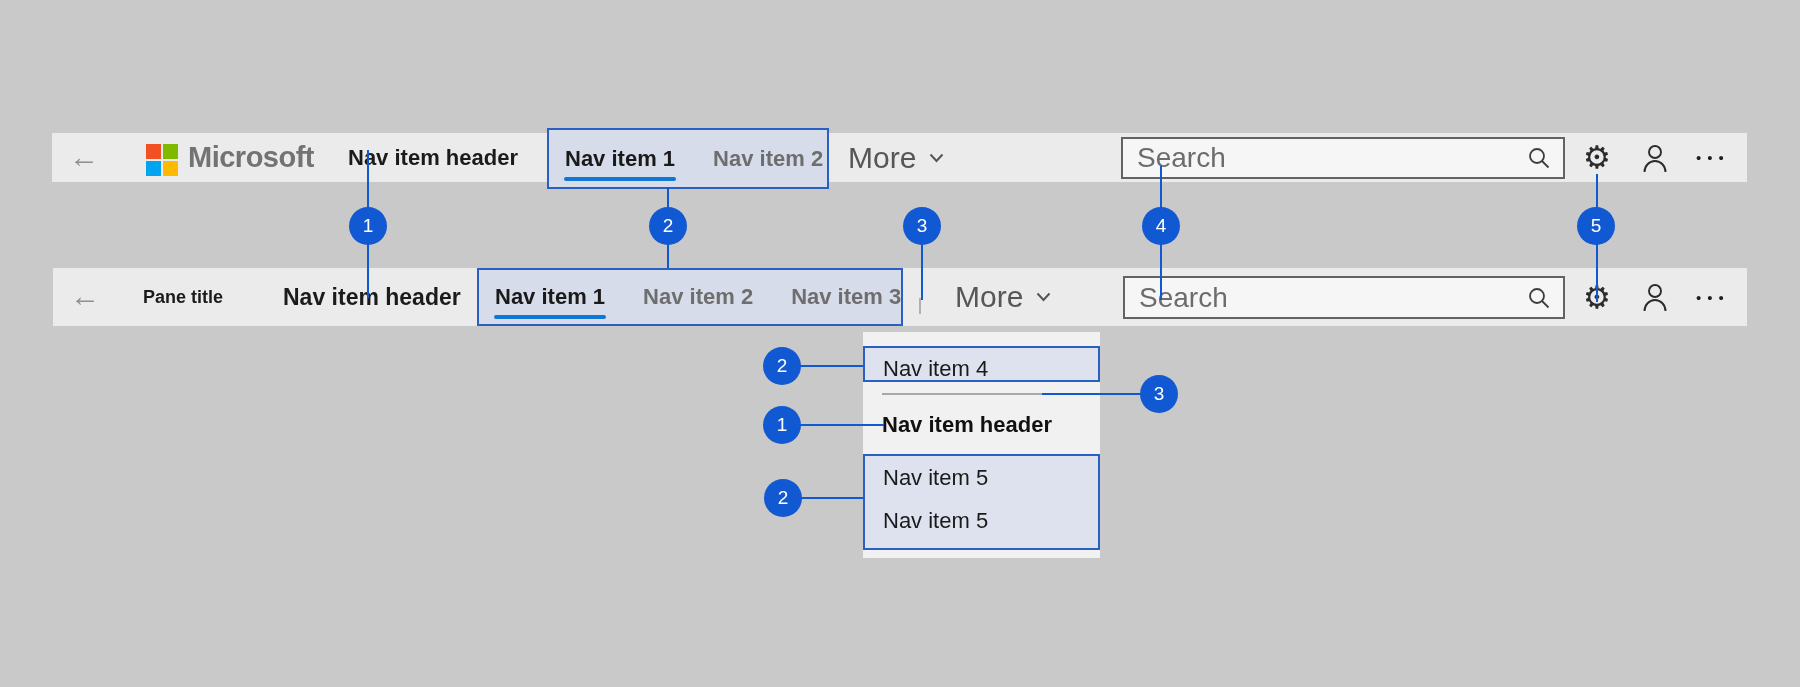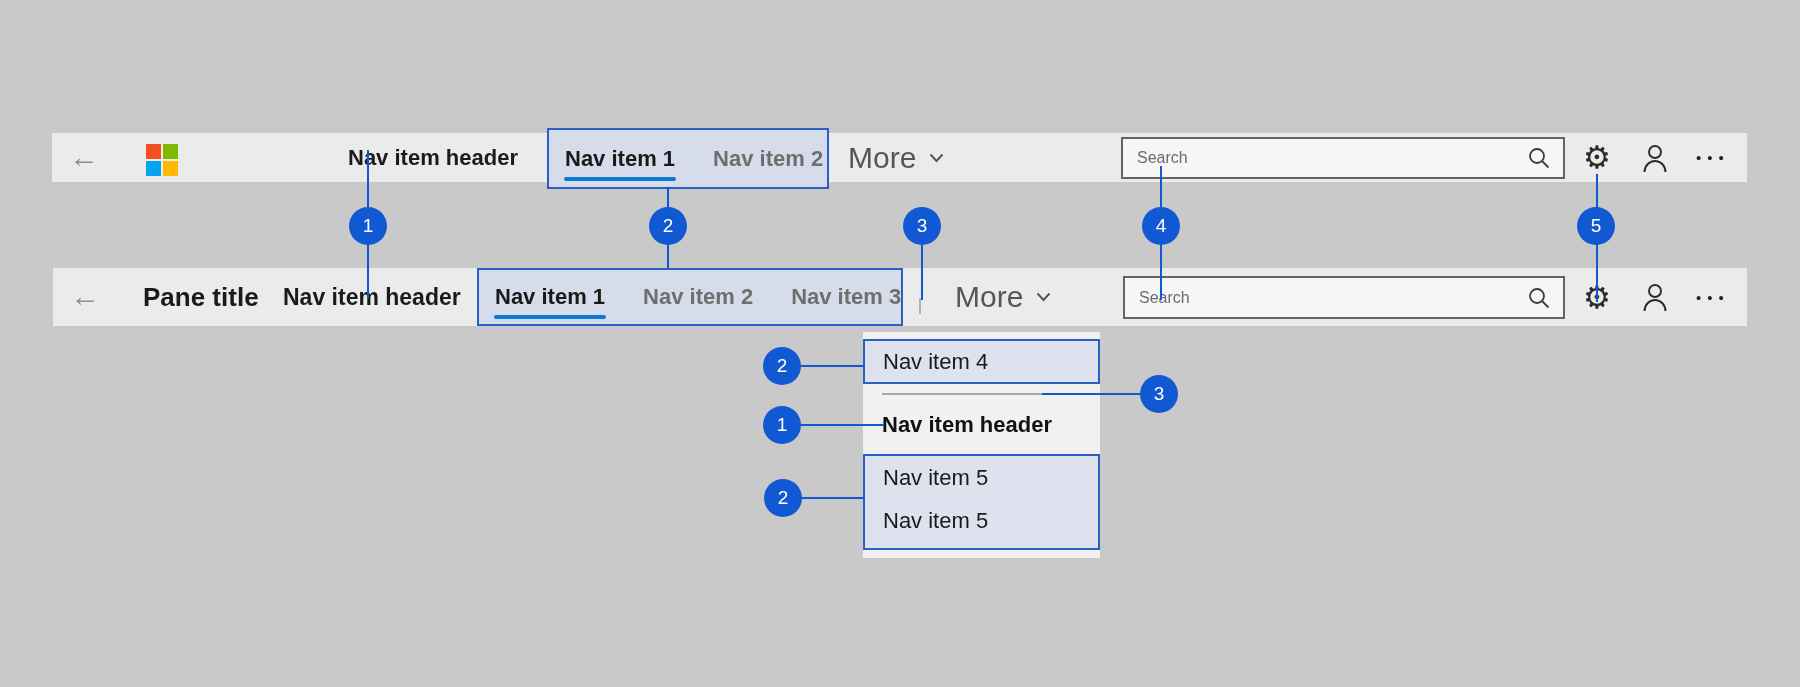--- a/index.html
+++ b/index.html
@@ -19,21 +19,21 @@
 
   
   .ms-logo { position:absolute; left:94px; top:11px; width:32px; height:32px;
              display:grid; grid-template-columns:15px 15px; grid-template-rows:15px 15px; gap:2px; }
   .ms-logo i { display:block; }
   .ms-wordmark { position:absolute; left:136px; top:0; line-height:49px; font-size:29px;
                  font-weight:600; color:#737373; letter-spacing:-0.5px; }
 
   .bar-header { position:absolute; top:0; color:#1b1b1b; font-weight:700; }
   #top-bar .bar-header { left:296px; line-height:49px; font-size:22px; }
-  #pane-title { position:absolute; left:90px; top:0; line-height:58px; font-size:26px; font-weight:700; color:#1b1b1b; }
+  #pane-title { position:absolute; left:90px; top:0; line-height:58px; font-size:18px; font-weight:700; color:#1b1b1b; }
   #pane-bar .bar-header { left:230px; line-height:58px; font-size:23px; }
 
   
   .nav-pill { position:absolute; border:2px solid #2a5fc4; background:#d7dcea;
               display:flex; align-items:center; padding-left:16px; gap:38px; }
   #pill-top { left:547px; top:128px; width:282px; height:61px; }
   #pill-pane { left:477px; top:268px; width:426px; height:58px; }
   .nav-item { position:relative; font-size:22px; color:#6e6e6e; white-space:nowrap; cursor:pointer;font-weight:bold; }
   .nav-item.selected { color:#1a1a1a; }
   .nav-item.selected .sel-underline { position:absolute; left:-1px; right:-1px; bottom:-9px;
@@ -44,38 +44,38 @@
   #top-bar .more-btn { left:796px; top:0; height:49px; }
   #pane-bar .more-btn { left:902px; top:0; height:58px; }
 
   .vdivider { position:absolute; left:866px; top:30px; width:2px; height:16px; background:#b0b0b0; }
 
   .search-box { position:absolute; border:2px solid #636363; background:#f6f6f6;
                 display:flex; align-items:center; }
   #top-bar .search-box { left:1069px; top:4px; width:444px; height:42px; }
   #pane-bar .search-box { left:1070px; top:8px; width:442px; height:43px; }
   .search-box input { flex:1; border:none; outline:none; background:transparent;
-                      font-family:inherit; font-size:16px; color:#444; padding-left:14px; }
+                      font-family:inherit; font-size:28px; color:#444; padding-left:14px; }
   .search-box input::placeholder { color:#6c6c6c; opacity:1; }
   .search-glyph { flex:0 0 auto; margin-right:12px; display:flex; }
 
   .icon-btn { position:absolute; top:0; width:40px; display:flex; align-items:center;
               justify-content:center; cursor:pointer; }
   #top-bar .icon-btn { height:49px; }
   #pane-bar .icon-btn { height:58px; }
   .gear-btn { font-size:31px; color:#2b2b2b; }
   #top-bar .gear-btn { left:1525px; }  #pane-bar .gear-btn { left:1524px; }
   #top-bar .person-btn { left:1583px; } #pane-bar .person-btn { left:1582px; }
   .dots-btn { font-size:15px; letter-spacing:6px; color:#1f1f1f; }
   #top-bar .dots-btn { left:1641px; } #pane-bar .dots-btn { left:1640px; }
 
   
   #dropdown { position:absolute; left:863px; top:332px; width:237px; height:226px; background:#f1f1f1; }
   .dd-pill { position:absolute; left:0; right:0; border:2px solid #2a5fc4; background:#dde2ee; }
-  #dd-pill-top { top:7px; height:45px; }
+  #dd-pill-top { top:14px; height:36px; }
   #dd-pill-bottom { top:122px; height:96px; }
   .dd-item { font-size:22px; color:#1a1a1a; padding-left:18px; line-height:41px; cursor:pointer; white-space:nowrap; }
   #dd-pill-bottom .dd-item { line-height:43px; }
   #dd-sep { position:absolute; left:19px; top:61px; width:160px; height:2px; background:#a8a8a8; }
   #dd-header { position:absolute; left:19px; top:73px; height:40px; line-height:40px;
                font-size:22px; font-weight:700; color:#111; white-space:nowrap; }
 
   
   .cline { position:absolute; background:#1158d3; }
   .vline { width:2px; }
@@ -112,20 +112,21 @@
 
   <div class="bar" id="top-bar">
     <div class="back-arrow">←</div>
 
     <div class="ms-logo">
       <i style="background:#f25022"></i>
       <i style="background:#7fba00"></i>
       <i style="background:#00a4ef"></i>
       <i style="background:#ffb900"></i>
     </div>
+    <div class="ms-wordmark">Microsoft</div>
 
     <div class="bar-header">Nav item header</div>
 
     <div class="more-btn">
       <span>More</span>
       <svg width="15" height="10" viewBox="0 0 15 10">
         <polyline points="1.5,1.5 7.5,8 13.5,1.5" fill="none" stroke="#565656" stroke-width="2"></polyline>
       </svg>
     </div>
 

